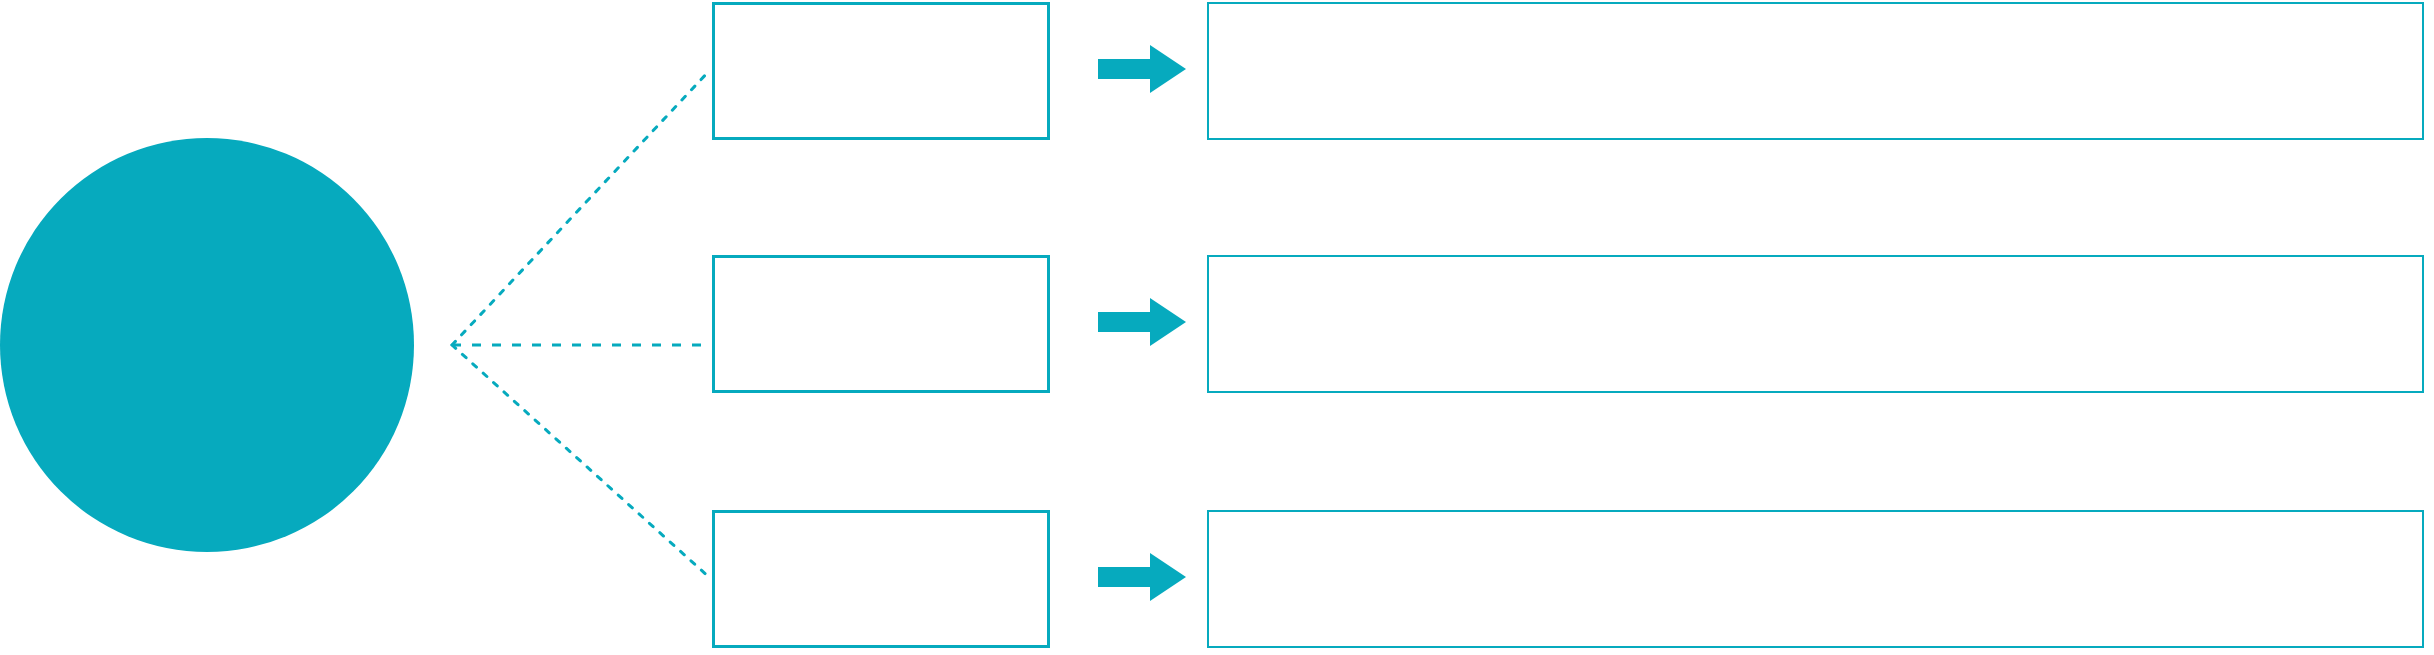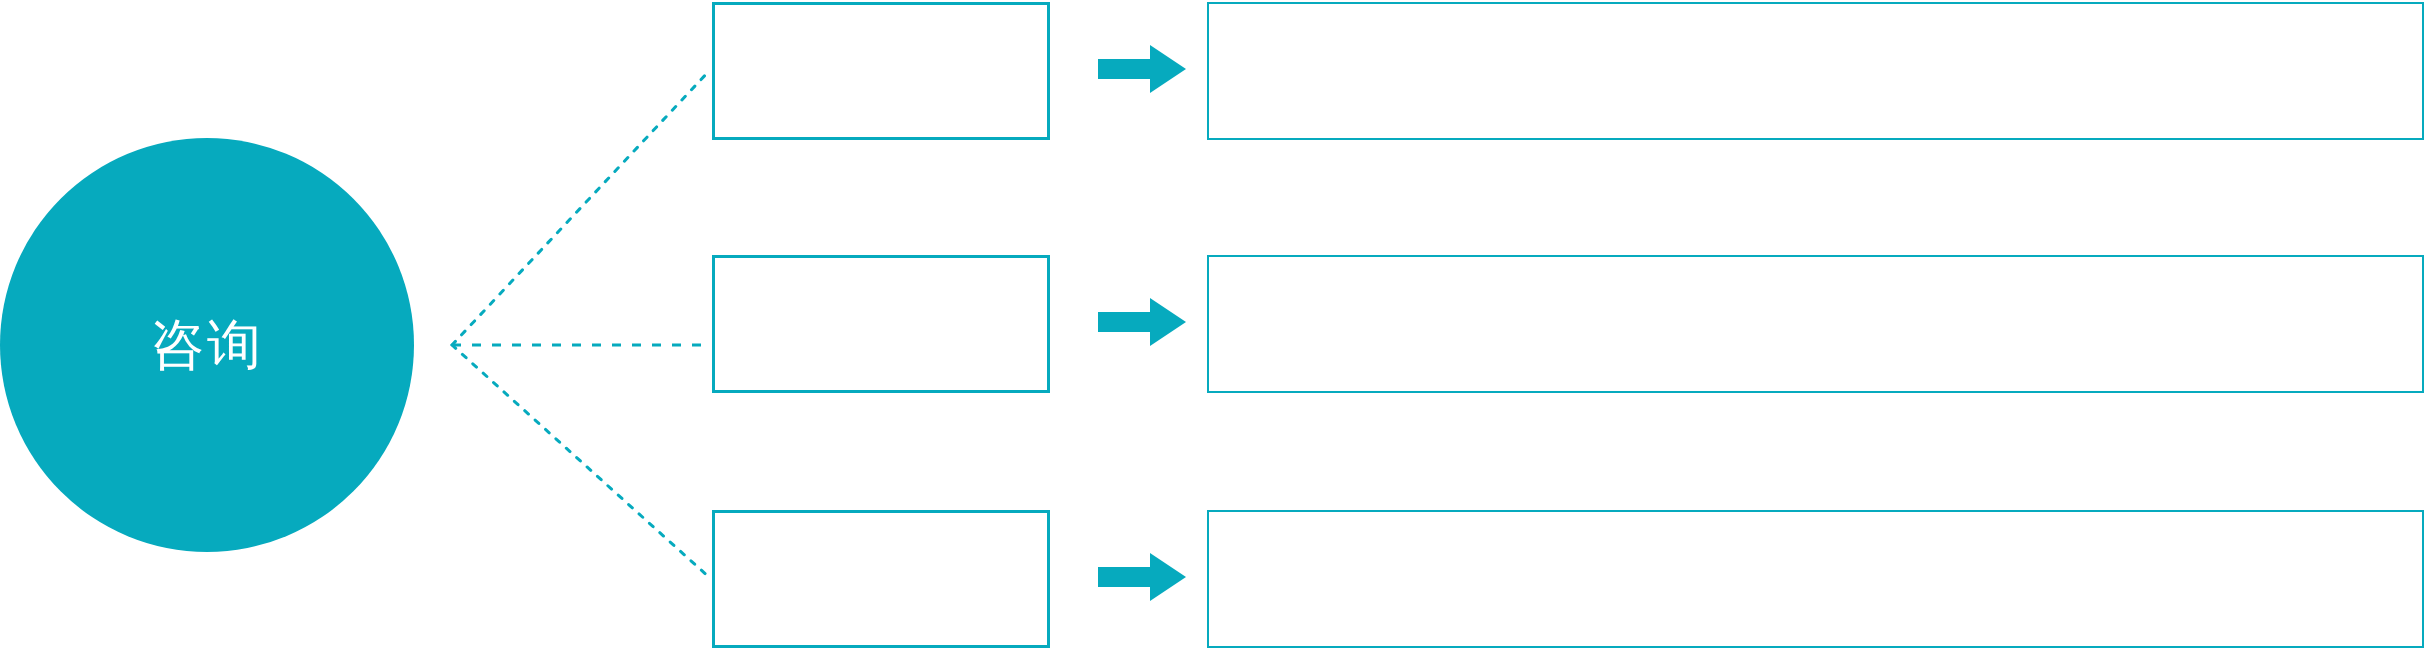--- a/index.html
+++ b/index.html
@@ -120,21 +120,20 @@
 
 <div id="diagram-root">
 
   <svg class="connectors" viewBox="0 0 2434 655" width="2434" height="655" aria-hidden="true">
     <line x1="452" y1="345" x2="710" y2="70" stroke="#06AABE" stroke-width="3" stroke-dasharray="5 9" stroke-linecap="round"></line>
     <line x1="452" y1="345" x2="710" y2="345" stroke="#06AABE" stroke-width="3" stroke-dasharray="9 11" stroke-linecap="butt"></line>
     <line x1="452" y1="345" x2="710" y2="578" stroke="#06AABE" stroke-width="3" stroke-dasharray="5 9" stroke-linecap="round"></line>
   </svg>
 
   <div class="hub-circle">
-    <div class="hub-line">咨询</div>
   </div>
 
   <div class="branch-row row-1">
     <div class="label-box">
       <span class="box-text"></span>
     </div>
     <svg class="row-arrow" viewBox="0 0 88 52" width="88" height="52" aria-hidden="true">
       <polygon points="0,16 52,16 52,2 88,26 52,50 52,36 0,36" fill="#06AABE"></polygon>
     </svg>
     <div class="detail-box">

